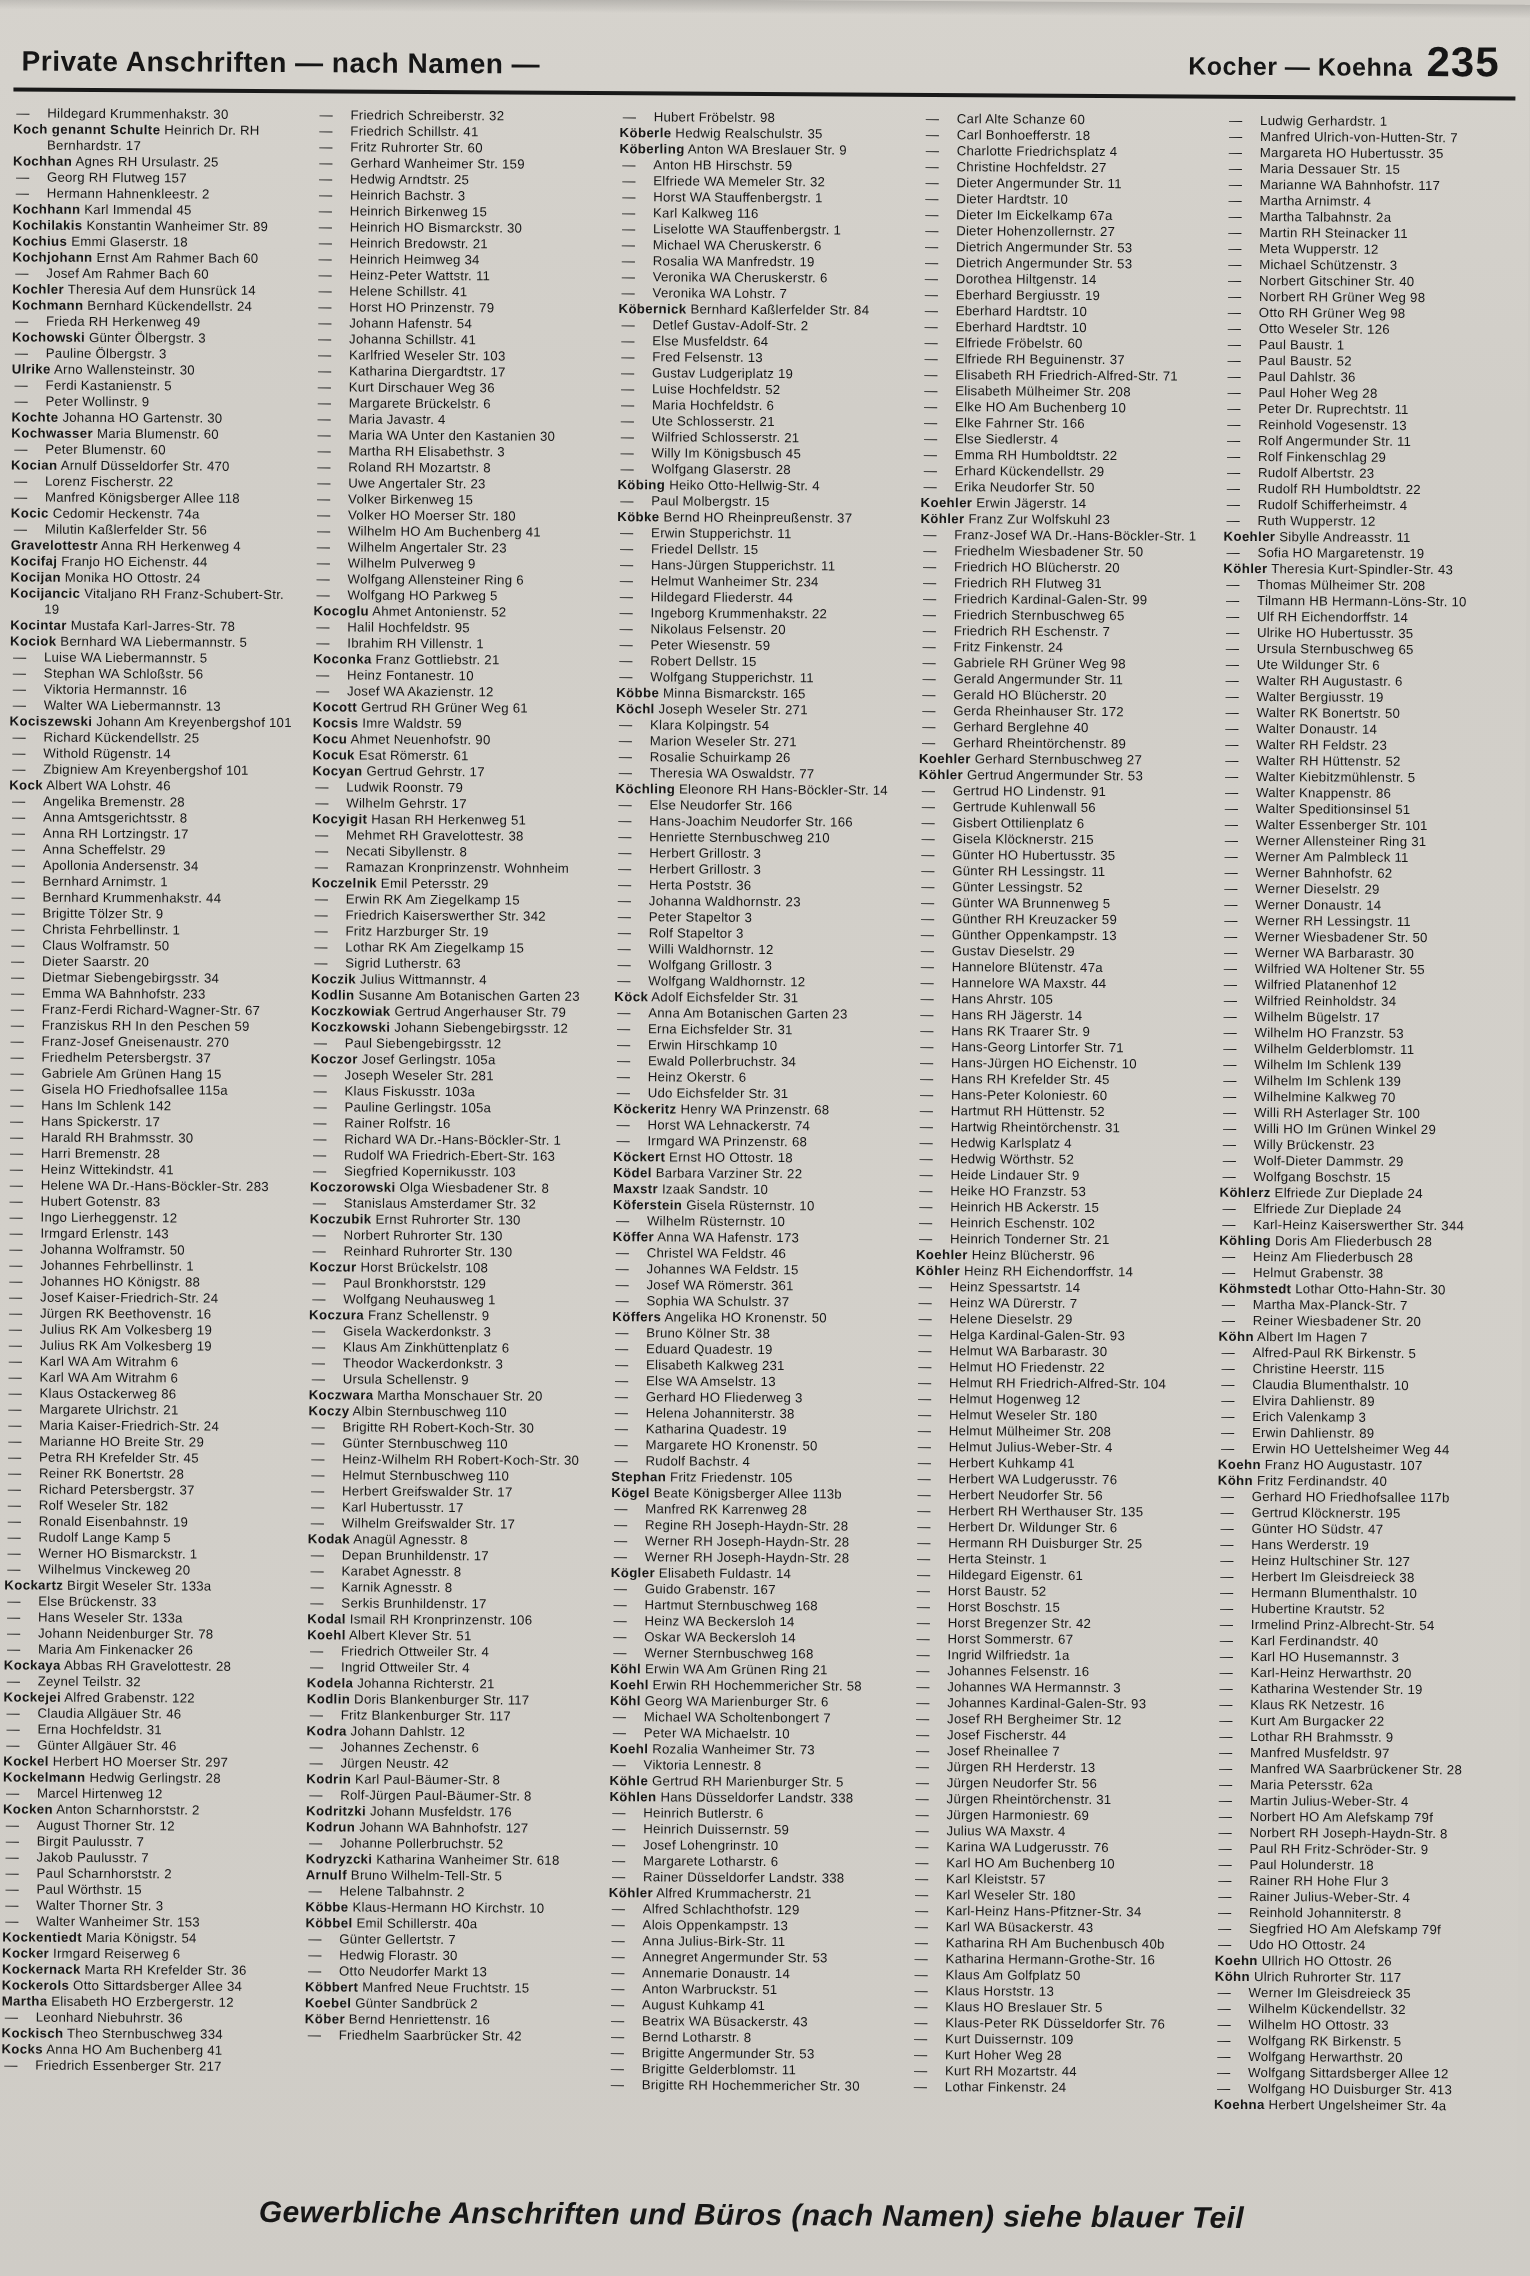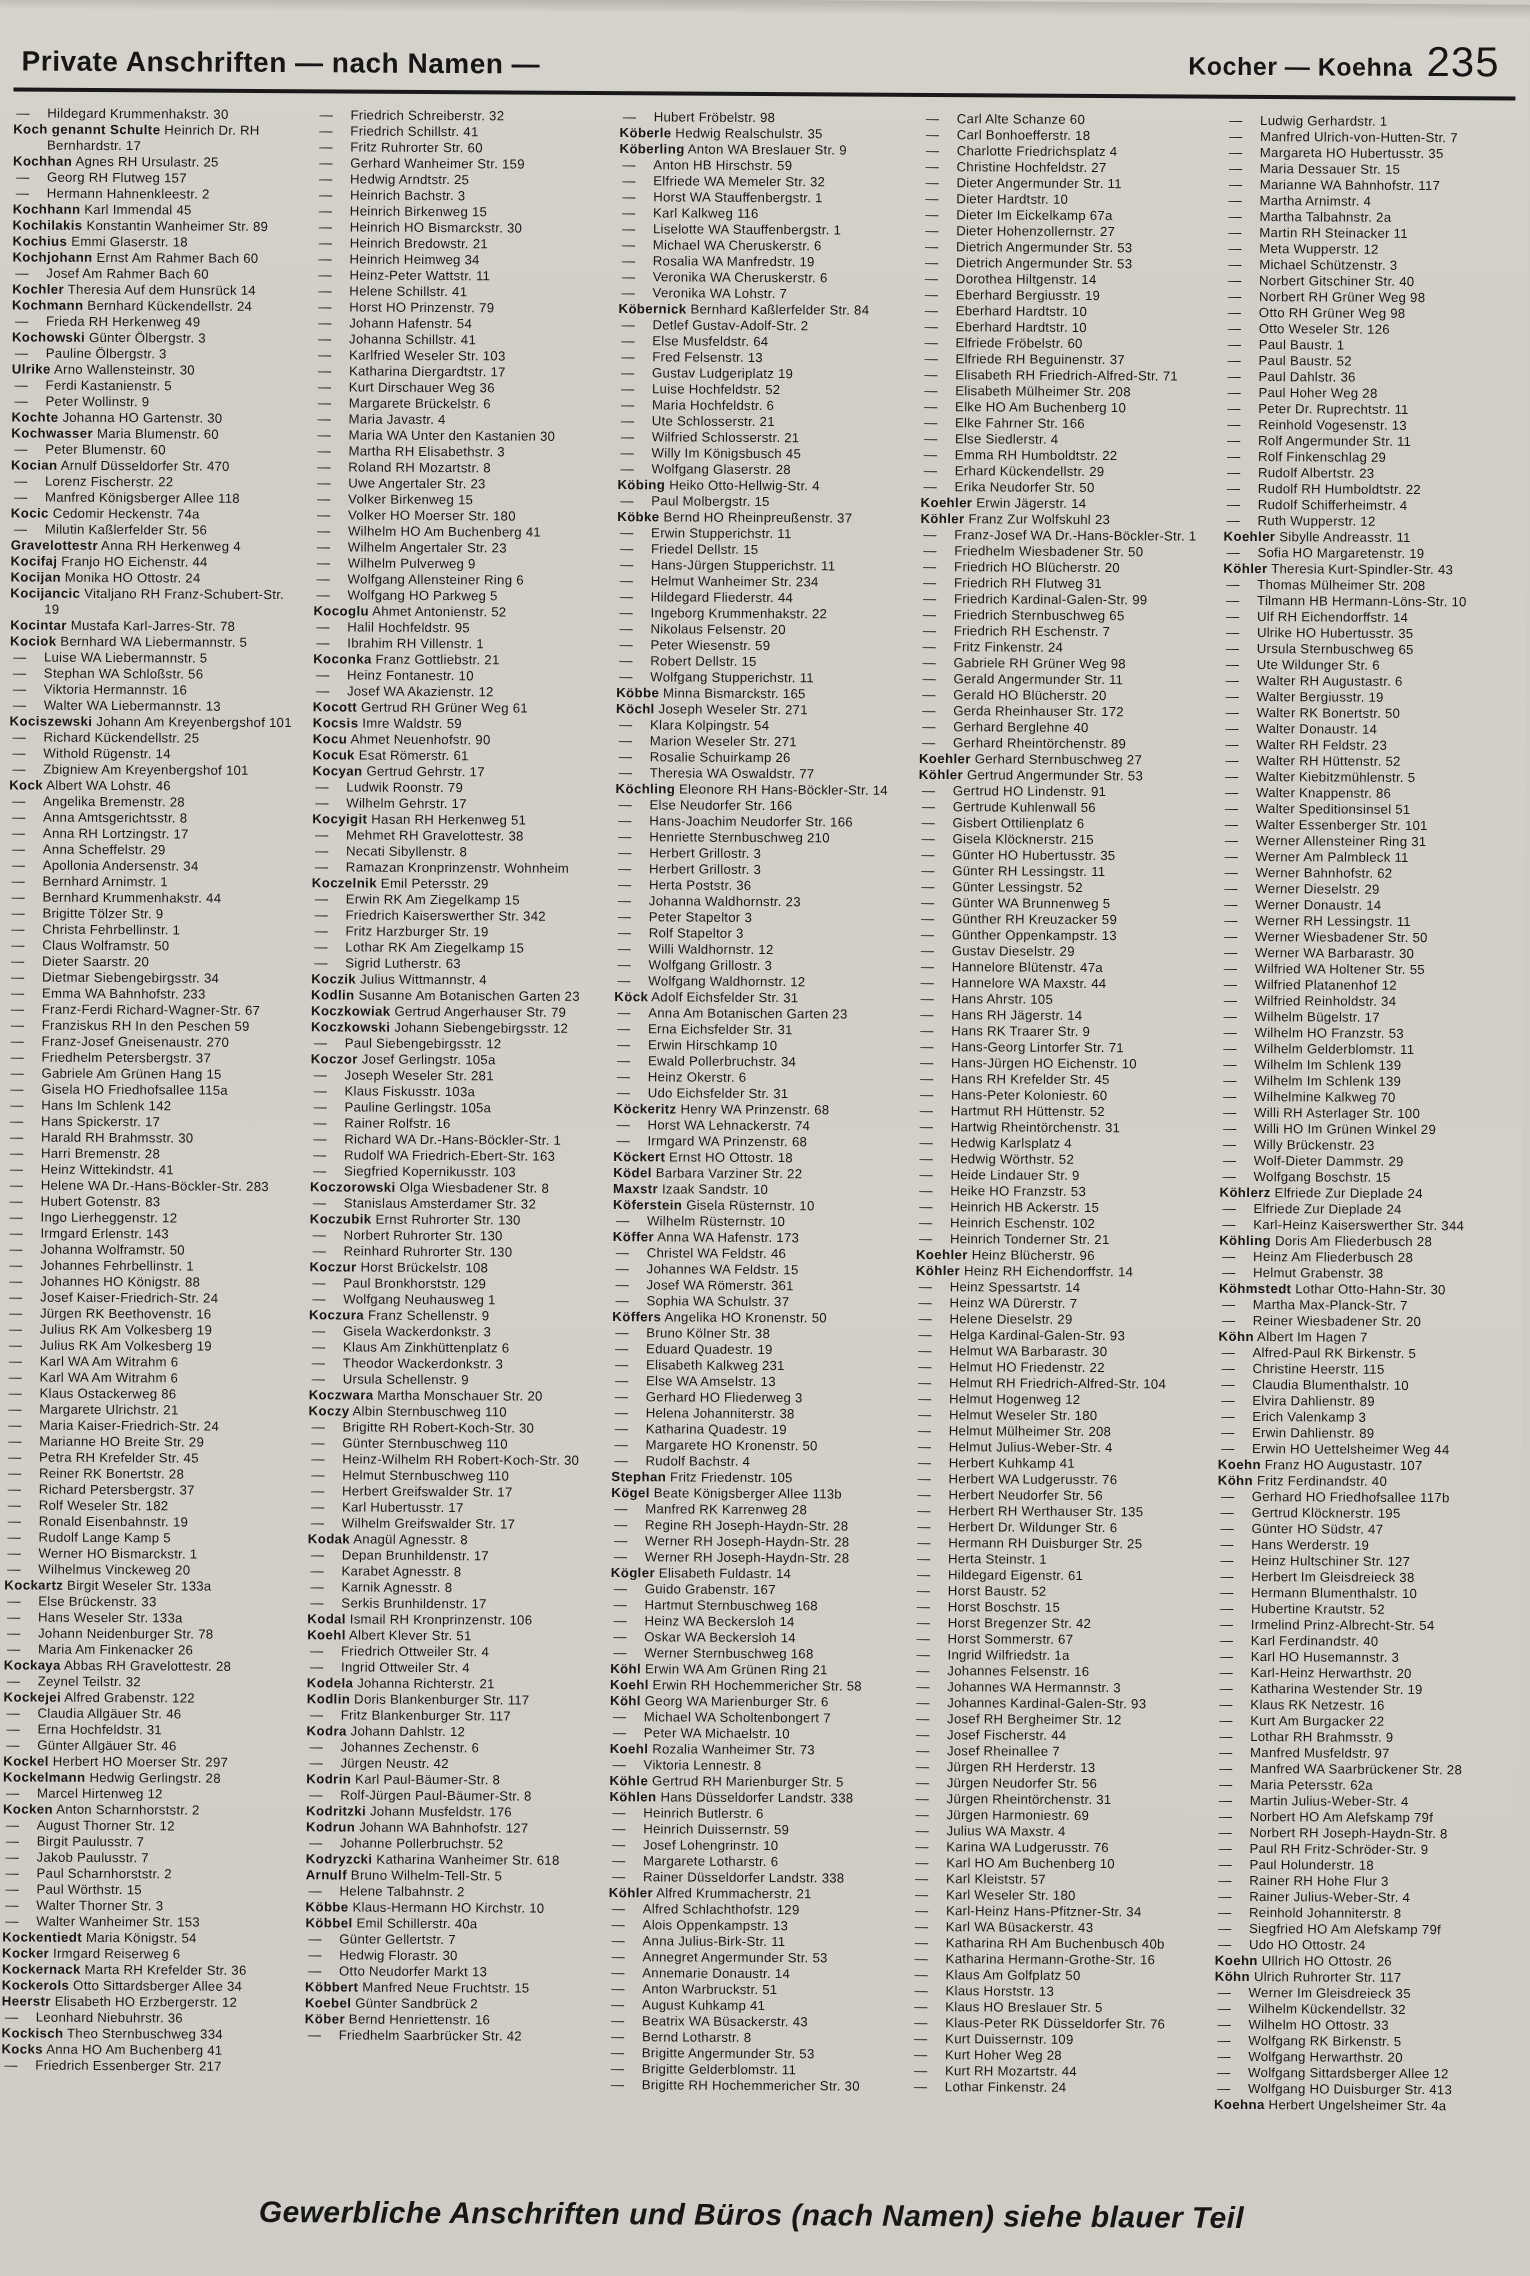--- a/index.html
+++ b/index.html
@@ -23,21 +23,21 @@
   }
   header{
     display:flex;justify-content:space-between;align-items:flex-end;
     padding:34px 30px 0 22px;
   }
   .title{
     font-size:28px;font-weight:bold;letter-spacing:.5px;
   }
   .range-wrap{display:flex;align-items:baseline;gap:14px;}
   .range{font-size:25px;font-weight:bold;letter-spacing:.5px;}
-  .pageno{font-size:42px;font-weight:normal;letter-spacing:1px;}
+  .pageno{font-size:42px;font-weight:bold;letter-spacing:1px;}
   .rule{
     height:4px;background:#191919;margin:10px 14px 14px 14px;
   }
   main.columns{
     display:grid;grid-template-columns:repeat(5,1fr);
     column-gap:14px;padding:0 14px;
   }
   .col{min-width:0;}
   .entry{
     font-size:13.2px;line-height:16px;letter-spacing:.25px;
@@ -185,21 +185,21 @@
         <div class="entry"><span class="dash">—</span>Birgit Paulusstr. 7</div>
         <div class="entry"><span class="dash">—</span>Jakob Paulusstr. 7</div>
         <div class="entry"><span class="dash">—</span>Paul Scharnhorststr. 2</div>
         <div class="entry"><span class="dash">—</span>Paul Wörthstr. 15</div>
         <div class="entry"><span class="dash">—</span>Walter Thorner Str. 3</div>
         <div class="entry"><span class="dash">—</span>Walter Wanheimer Str. 153</div>
         <div class="entry"><b class="surname">Kockentiedt</b> Maria Königstr. 54</div>
         <div class="entry"><b class="surname">Kocker</b> Irmgard Reiserweg 6</div>
         <div class="entry"><b class="surname">Kockernack</b> Marta RH Krefelder Str. 36</div>
         <div class="entry"><b class="surname">Kockerols</b> Otto Sittardsberger Allee 34</div>
-        <div class="entry"><b class="surname">Heerstr</b> Elisabeth HO Erzbergerstr. 12</div>
+        <div class="entry"><b class="surname">Martha</b> Elisabeth HO Erzbergerstr. 12</div>
         <div class="entry"><span class="dash">—</span>Leonhard Niebuhrstr. 36</div>
         <div class="entry"><b class="surname">Kockisch</b> Theo Sternbuschweg 334</div>
         <div class="entry"><b class="surname">Kocks</b> Anna HO Am Buchenberg 41</div>
         <div class="entry"><span class="dash">—</span>Friedrich Essenberger Str. 217</div>
       </div>
       <div class="col">
         <div class="entry"><span class="dash">—</span>Friedrich Schreiberstr. 32</div>
         <div class="entry"><span class="dash">—</span>Friedrich Schillstr. 41</div>
         <div class="entry"><span class="dash">—</span>Fritz Ruhrorter Str. 60</div>
         <div class="entry"><span class="dash">—</span>Gerhard Wanheimer Str. 159</div>

